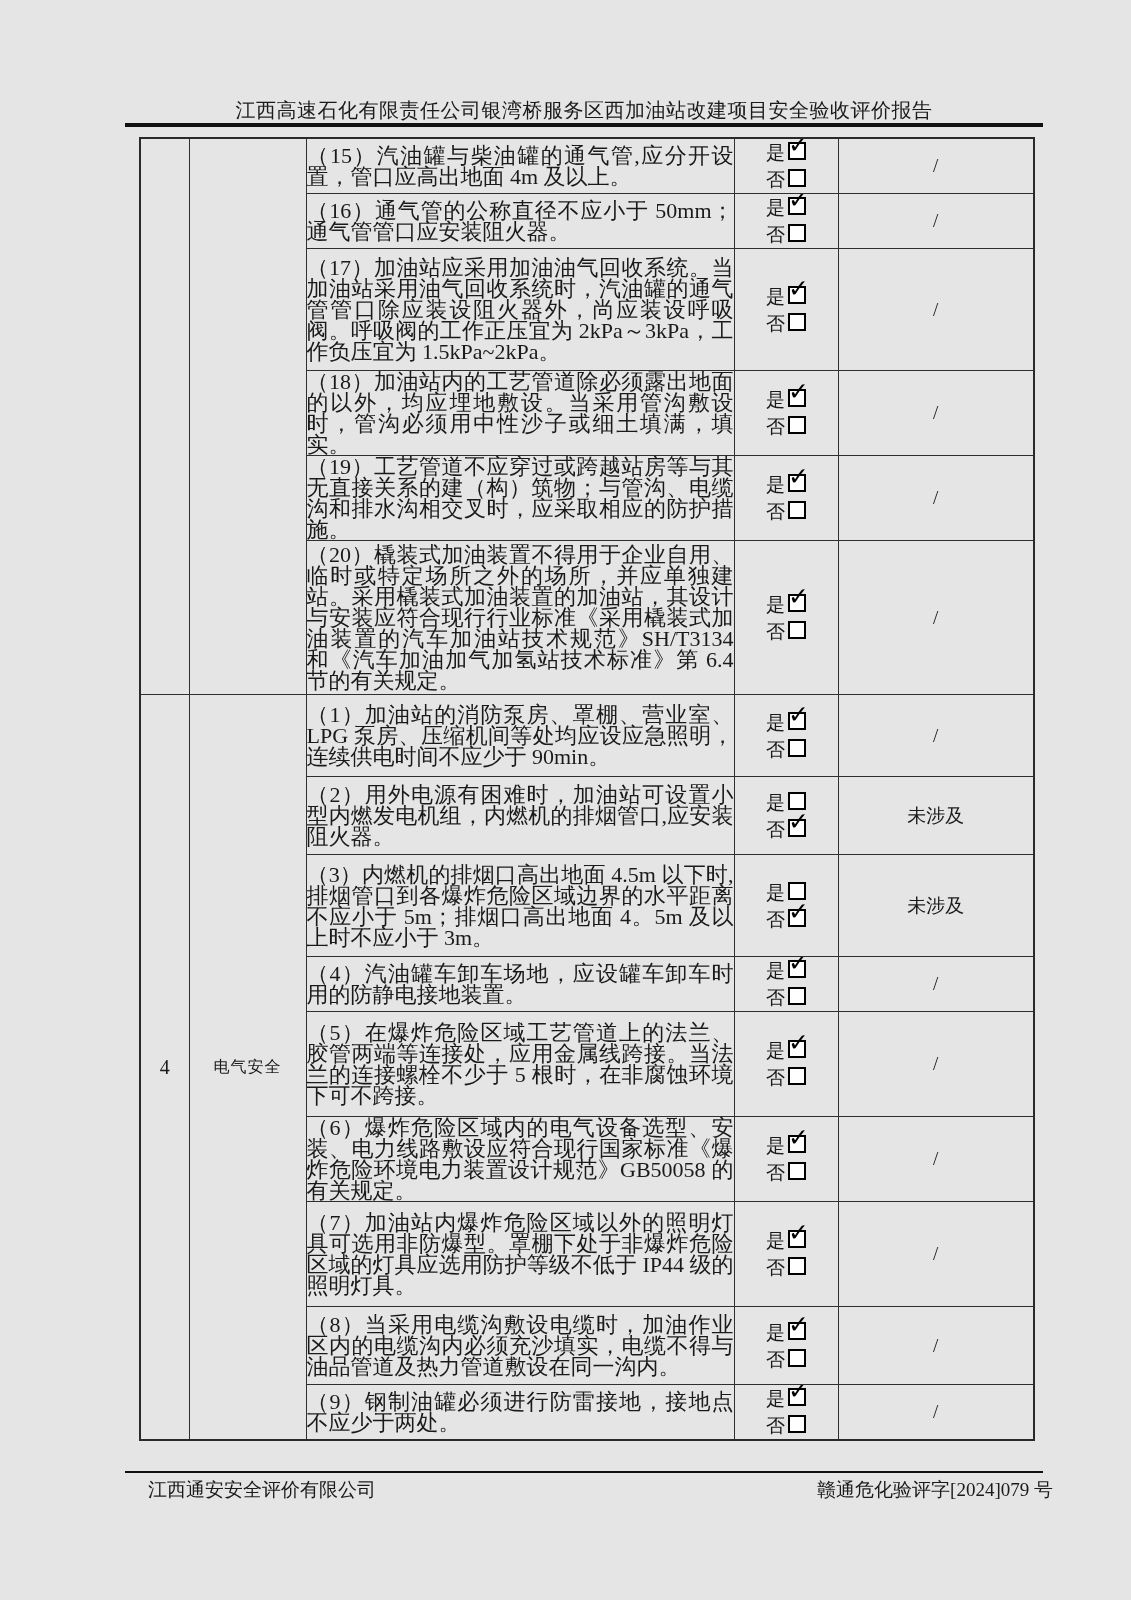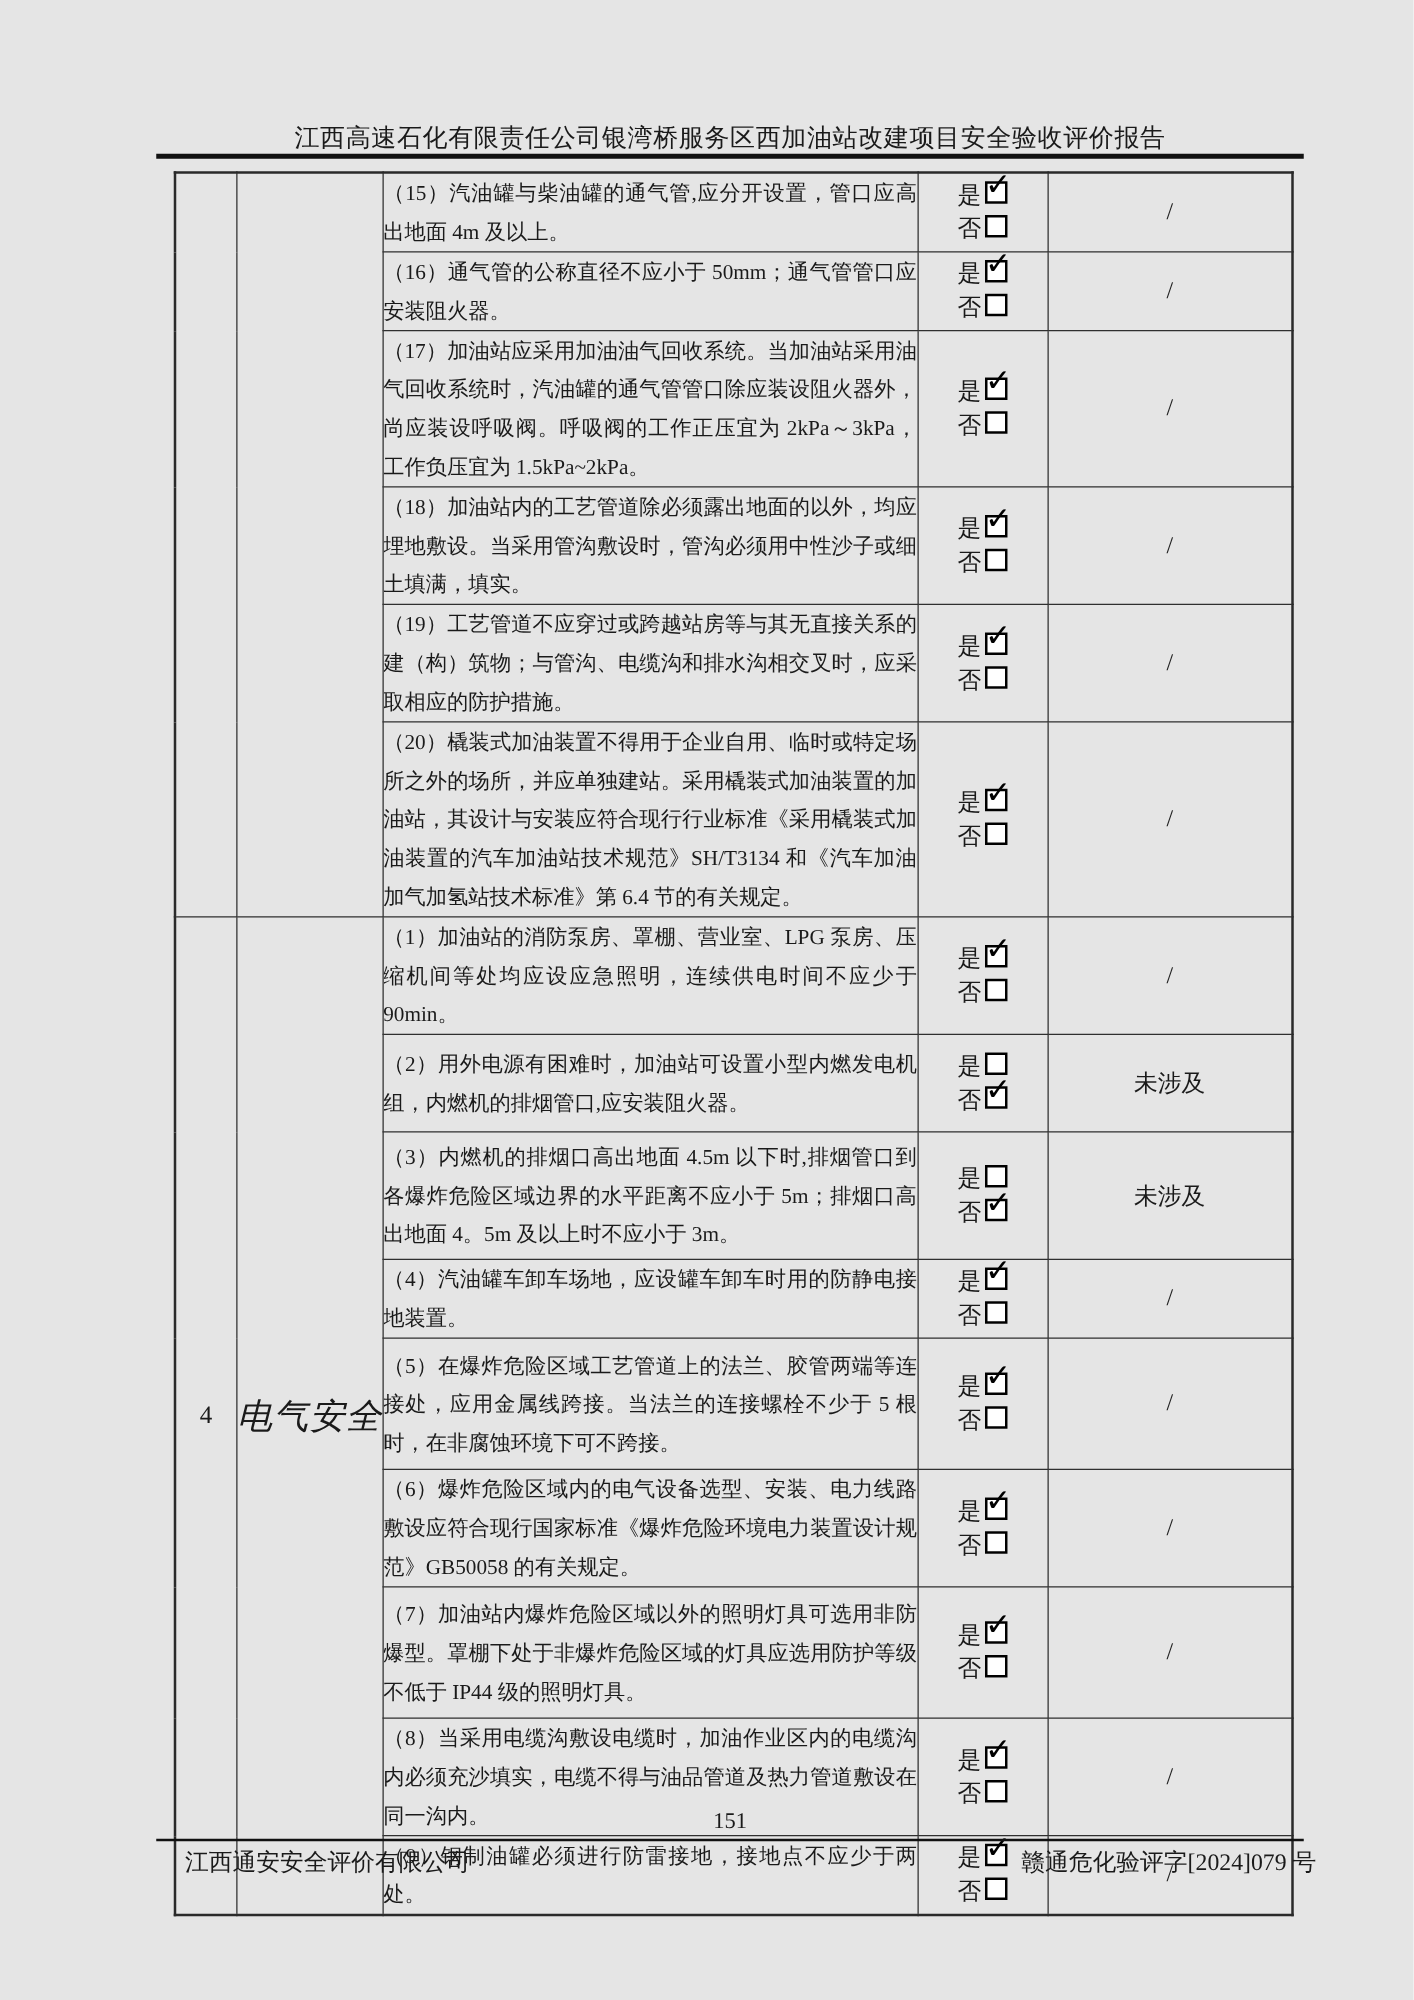--- a/index.html
+++ b/index.html
@@ -27,26 +27,25 @@
   }
   table.checklist td {
     border:1px solid #2f2f2f;
     padding:0;
     overflow:hidden;
   }
   td.c-seq {
     text-align:center; vertical-align:middle; font-size:20px;
   }
   td.c-cat {
-    text-align:right; vertical-align:middle; font-size:28px;
+    text-align:center; vertical-align:middle; font-size:16px;
     letter-spacing:1px;
-    font-style:italic;
   }
   td.c-text {
-    font-size:17px; line-height:31px;
+    font-size:22px; line-height:21px;
     padding:2px 5px 2px 8px;
     text-align:justify; text-justify:inter-ideograph;
     vertical-align:middle;
   }
   td.c-chk {
     text-align:center; vertical-align:middle;
     font-size:19px; line-height:27px;
   }
   td.c-res {
     text-align:center; vertical-align:middle; font-size:19px;
@@ -216,20 +215,19 @@
           <td class="c-text">（9）钢制油罐必须进行防雷接地，接地点不应少于两处。</td>
           <td class="c-chk">
             <div class="cbline"><span>是</span><span class="cb-box checked"></span></div>
             <div class="cbline"><span>否</span><span class="cb-box"></span></div>
           </td>
           <td class="c-res">/</td>
         </tr>
       </tbody>
   </table>
 
-  <div class="page-num">151</div>
   <div class="footer-rule"></div>
   <div class="footer-row">
     <span>江西通安安全评价有限公司</span>
     <span>赣通危化验评字[2024]079 号</span>
   </div>
 
 </div>
 
 </body></html>

